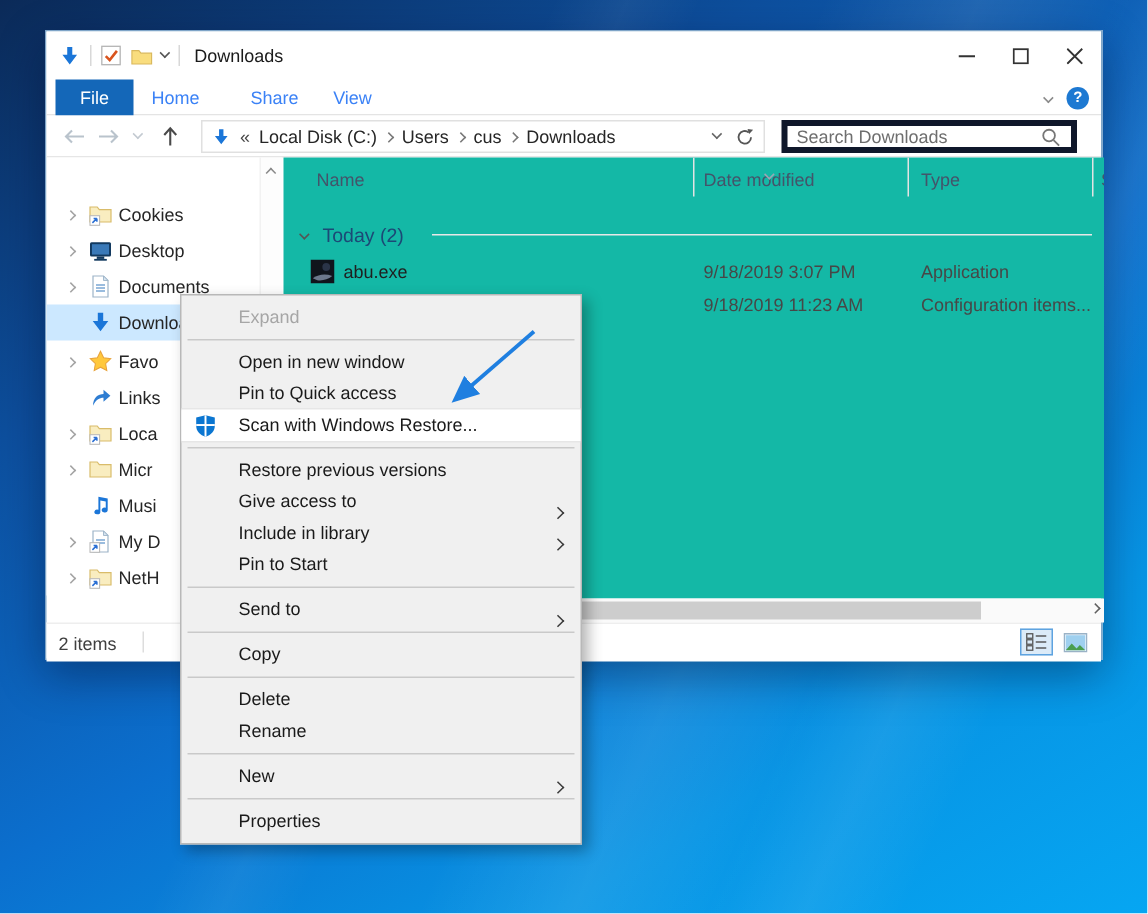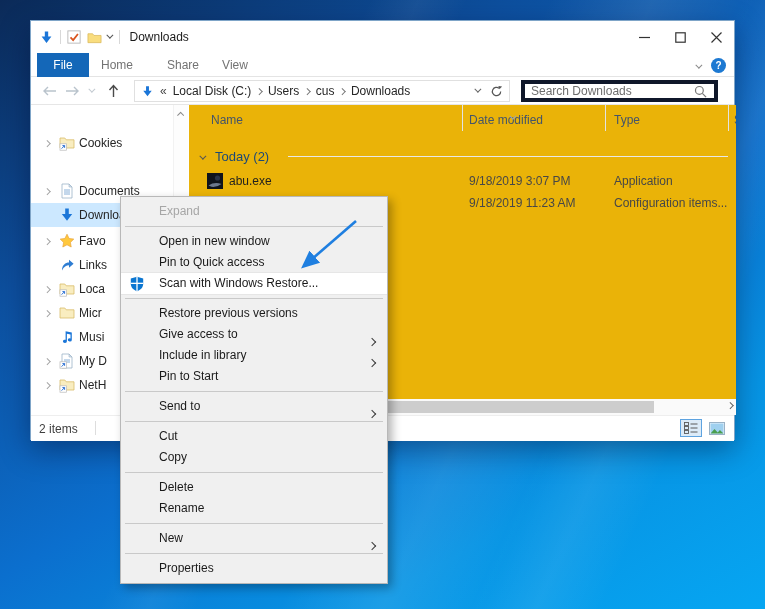--- a/index.html
+++ b/index.html
@@ -19,21 +19,21 @@
   
   .titlebar { position:absolute; left:0; top:0; width:100%; height:32px; background:#fff; display:flex; align-items:center; }
   .qat { display:flex; align-items:center; gap:6px; padding-left:8px; }
   .qat-sep { width:1px; height:14px; background:#d8d8d8; }
   .title-text { margin-left:10px; font-size:12px; color:#1a1a1a; }
   .win-controls { position:absolute; right:0; top:0; height:32px; display:flex; }
   .win-btn { width:36px; height:32px; display:flex; align-items:center; justify-content:center; }
 
   
   .tabs { position:absolute; left:0; top:32px; width:100%; height:24px; background:#fff; border-bottom:1px solid #e4e4e4; }
-  .tab { position:absolute; top:0; height:24px; display:flex; align-items:center; justify-content:center; font-size:12px; color:#737373; }
+  .tab { position:absolute; top:0; height:24px; display:flex; align-items:center; justify-content:center; font-size:12px; color:#3b82f6; }
   .tab.file { left:6px; width:52px; background:#1467b8; color:#fff; }
   .tab.home { left:62px; width:48px; }
   .tab.share { left:128px; width:48px; }
   .tab.view { left:182px; width:44px; }
   .ribbon-right { position:absolute; right:8px; top:0; height:24px; display:flex; align-items:center; gap:10px; }
   .help-circle { width:15px; height:15px; border-radius:50%; background:#1d79d2; color:#fff; font-size:10px; font-weight:bold; display:flex; align-items:center; justify-content:center; }
 
   
   .addr-row { position:absolute; left:0; top:56px; width:100%; height:28px; background:#fff; border-bottom:1px solid #e6e6e6; }
   .nav-ico { position:absolute; top:0; height:28px; display:flex; align-items:center; justify-content:center; }
@@ -56,21 +56,21 @@
   .sidebar { position:absolute; left:0; top:84px; width:142px; height:292px; background:#fff; overflow:hidden; }
   .side-item { position:absolute; left:0; width:142px; height:24px; display:flex; align-items:center; }
   .side-item.selected { background:#cce8ff; }
   .side-chev { position:absolute; left:14px; color:#a3a3a3; display:flex; }
   .side-ico { position:absolute; left:28px; width:16px; height:16px; }
   .side-label { position:absolute; left:48px; color:#262626; white-space:nowrap; }
   .side-scroll { position:absolute; left:142px; top:84px; width:15px; height:292px; background:#fdfdfd; border-left:1px solid #f2f2f2; }
   .side-scroll .chev { color:#8a8a8a; position:absolute; left:4px; top:8px; }
 
   
-  .pane { position:absolute; left:158px; top:84px; width:547px; height:294px; background:#eab308; overflow:hidden; }
+  .pane { position:absolute; left:158px; top:84px; width:547px; height:294px; background:#14b8a6; overflow:hidden; }
   .col-head { position:absolute; top:0; height:26px; display:flex; align-items:flex-end; padding-bottom:4px; color:#44546a; font-size:12px; border-right:1px solid #e3e3e3; padding-left:0; }
   .sort-chev { position:absolute; left:322px; top:2px; color:#9aa7b4; }
   .group-row { position:absolute; left:0; top:40px; width:100%; height:22px; display:flex; align-items:center; }
   .group-chev { position:absolute; left:12px; color:#555; display:flex; }
   .group-label { position:absolute; left:26px; color:#1c4976; font-size:13px; }
   .group-line { position:absolute; left:99px; right:8px; top:11px; height:1px; background:#e8e8e8; }
   .file-row { position:absolute; left:0; width:100%; height:22px; }
   .cell-name { position:absolute; left:40px; top:3px; color:#1f1f1f; }
   .cell-date { position:absolute; left:280px; top:3px; color:#474747; }
   .cell-type { position:absolute; left:425px; top:3px; color:#474747; }
@@ -222,20 +222,32 @@
           <span class="chev right small"></span>
         </span>
       <svg class="side-ico" viewBox="0 0 16 16">
           <path d="M1 3 h4.8 l1.4 1.8 H15 V13 H1 Z" fill="#f9edc0" stroke="#d9bc6a" stroke-width="0.8"></path>
           <rect x="1" y="8.8" width="6.4" height="6.4" fill="#fff" stroke="#b8b8b8" stroke-width="0.7"></rect>
           <path d="M2.6 13.6 L5.6 10.6 M5.6 10.6 h-2.2 M5.6 10.6 v2.2" stroke="#2a6fd4" stroke-width="1" fill="none"></path>
         </svg>
       <span class="side-label">Cookies</span>
     </div>
 
+    <div class="side-item" style="top:50px;">
+      <span class="side-chev">
+          <span class="chev right small"></span>
+        </span>
+      <svg class="side-ico" viewBox="0 0 16 16">
+          <rect x="1" y="2.5" width="14" height="9.5" rx="1" fill="#12395f"></rect>
+          <rect x="2.3" y="3.8" width="11.4" height="6.9" fill="#3a79b8"></rect>
+          <rect x="5.5" y="12" width="5" height="1.6" fill="#12395f"></rect>
+          <rect x="3.8" y="13.6" width="8.4" height="1.2" fill="#12395f"></rect>
+        </svg>
+      <span class="side-label">Desktop</span>
+    </div>
 
     <div class="side-item" style="top:74px;">
       <span class="side-chev">
           <span class="chev right small"></span>
         </span>
       <svg class="side-ico" viewBox="0 0 16 16">
           <path d="M3 1 h7 l3 3 v11 H3 Z" fill="#fff" stroke="#9db4c8" stroke-width="0.8"></path>
           <path d="M10 1 l3 3 h-3 Z" fill="#d6e4f0" stroke="#9db4c8" stroke-width="0.6"></path>
           <path d="M5 7 h6 M5 9 h6 M5 11 h6" stroke="#7aa7d4" stroke-width="0.9"></path>
         </svg>
@@ -420,21 +432,20 @@
     <span>Include in library</span>
     <span class="ctx-sub"><span class="chev right"></span></span>
   </div>
   <div class="ctx-item">Pin to Start</div>
   <div class="ctx-sep"></div>
   <div class="ctx-item">
     <span>Send to</span>
     <span class="ctx-sub"><span class="chev right"></span></span>
   </div>
   <div class="ctx-sep"></div>
-  <div class="ctx-item">Cut</div>
   <div class="ctx-item">Copy</div>
   <div class="ctx-sep"></div>
   <div class="ctx-item">Delete</div>
   <div class="ctx-item">Rename</div>
   <div class="ctx-sep"></div>
   <div class="ctx-item">
     <span>New</span>
     <span class="ctx-sub"><span class="chev right"></span></span>
   </div>
   <div class="ctx-sep"></div>

